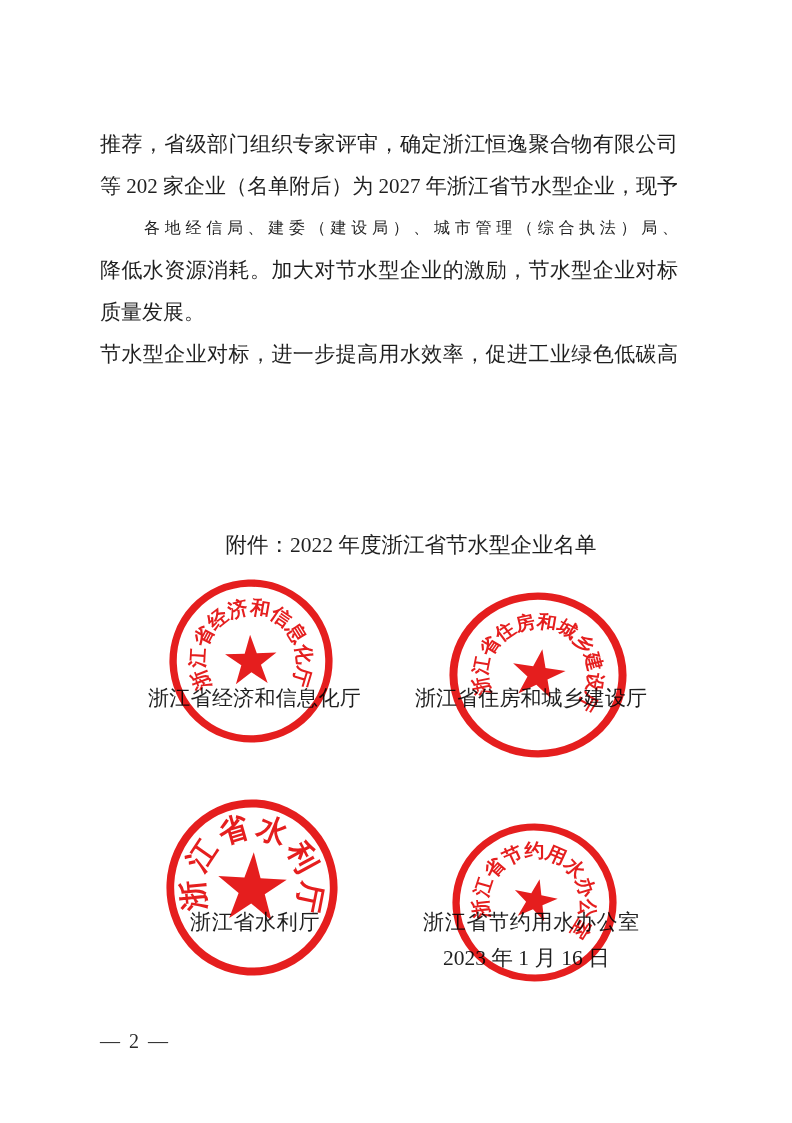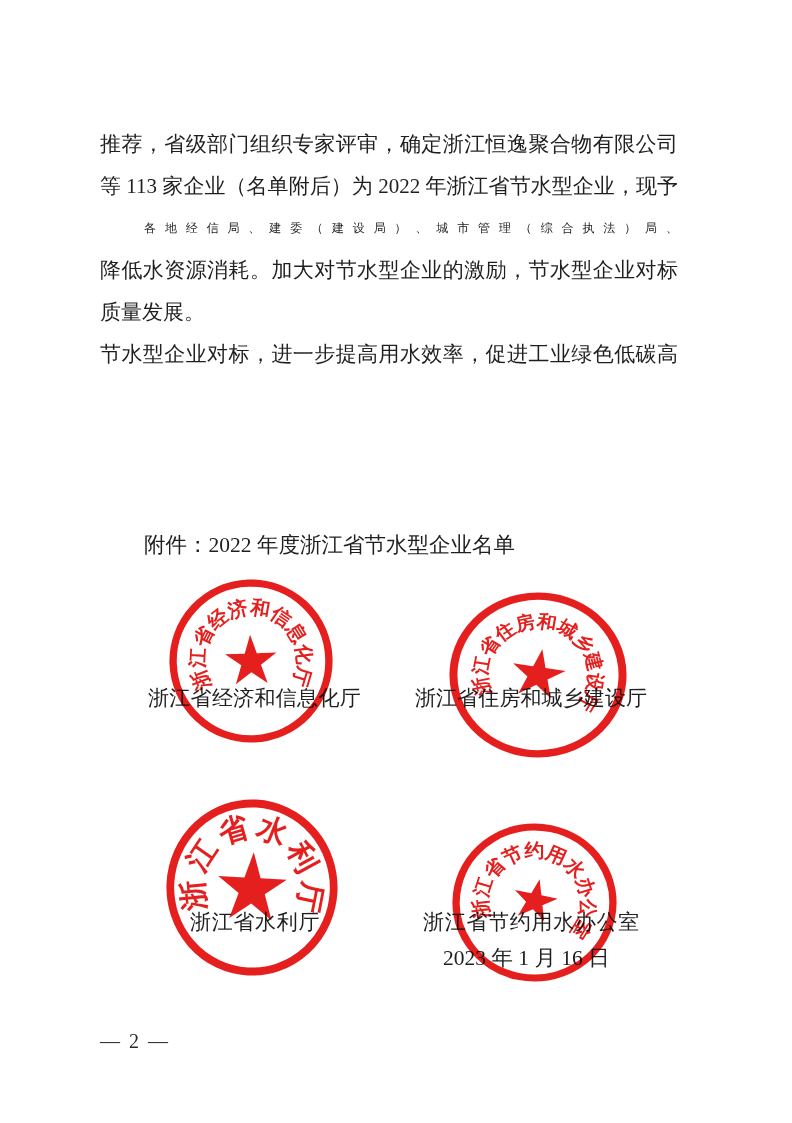--- a/index.html
+++ b/index.html
@@ -29,31 +29,32 @@
     line-height: 42px;
     color: #1f1f1f;
   }
   .line { height: 42px; }
   .line.jl {
     text-align: justify;
     text-align-last: justify;
   }
   .line.ind {
     padding-left: 44px;
-    font-size: 12px;
+    font-size: 16px;
   }
   .attachment {
     position: absolute;
     left: 100px;
     top: 524px;
     width: 578px;
     padding-left: 44px;
     font-size: 21.5px;
     line-height: 42px;
     box-sizing: border-box;
+    text-align: center;
   }
   
   .sig {
     position: absolute;
     font-size: 21px;
     line-height: 24px;
     letter-spacing: 0.3px;
     white-space: nowrap;
     color: #1f1f1f;
   }
@@ -96,21 +97,21 @@
     white-space: nowrap;
   }
 </style>
 </head>
 <body>
 
 <div class="page">
 
   <div class="body-text">
     <div class="line jl">推荐，省级部门组织专家评审，确定浙江恒逸聚合物有限公司</div>
-    <div class="line jl">等 113 家企业（名单附后）为 2022 年浙江省节水型企业，现予</div>
+    <div class="line jl">等 202 家企业（名单附后）为 2027 年浙江省节水型企业，现予</div>
     <div class="line jl ind">各地经信局、建委（建设局）、城市管理（综合执法）局、</div>
     <div class="line jl">降低水资源消耗。加大对节水型企业的激励，节水型企业对标</div>
     <div class="line">质量发展。</div>
     <div class="line jl">节水型企业对标，进一步提高用水效率，促进工业绿色低碳高</div>
   </div>
 
   <div class="attachment">附件：2022 年度浙江省节水型企业名单</div>
 
   <div class="sig sig1">浙江省经济和信息化厅</div>
   <div class="sig sig2">浙江省住房和城乡建设厅</div>

